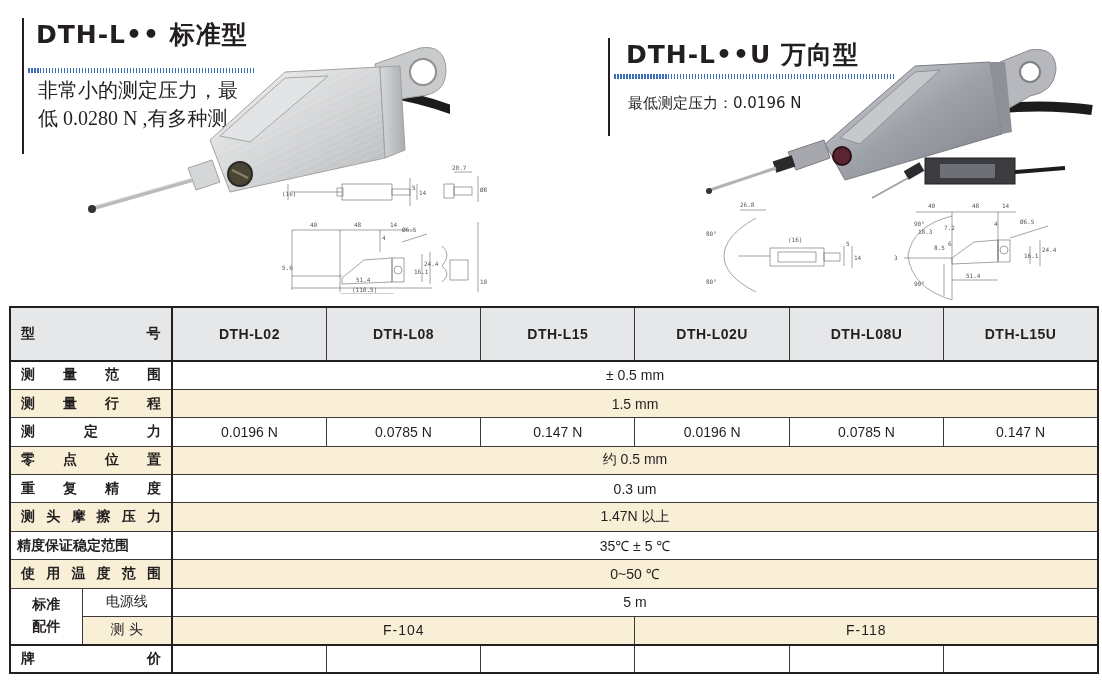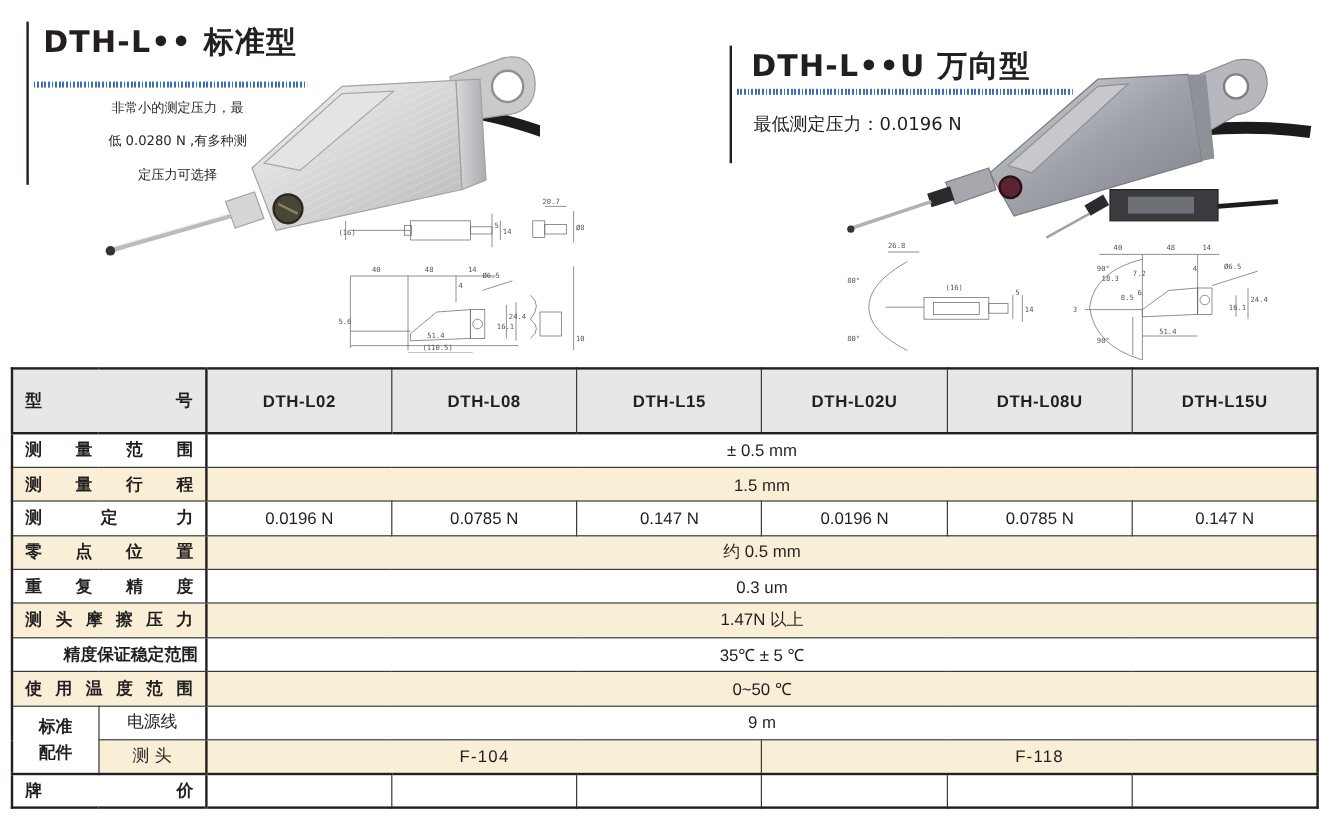--- a/index.html
+++ b/index.html
@@ -1,58 +1,57 @@
 <!DOCTYPE html>
 <html><head>
 <meta charset="utf-8">
 <style>
   * { box-sizing: border-box; margin: 0; padding: 0; }
   html, body { width: 1102px; height: 680px; background: #ffffff; overflow: hidden; }
   body { position: relative; font-family: "DejaVu Sans", "Liberation Sans", sans-serif; color: #231f20; }
 
   
-  .hdr-left { position: absolute; left: 22px; top: 18px; width: 240px; height: 136px; border-left: 2px solid #231f20; text-align: center; }
+  .hdr-left { position: absolute; left: 22px; top: 18px; width: 240px; height: 136px; border-left: 2px solid #231f20; }
   .hdr-left .title { position: absolute; left: 12px; top: 0px; font-size: 25px; font-weight: bold; letter-spacing: 1px; white-space: nowrap; }
   .dotline { position: absolute; height: 5px;
     background-image: repeating-linear-gradient(90deg, #3b6fb6 0 1.5px, transparent 1.5px 3px); }
   .hdr-left .dotline { left: 4px; top: 50px; width: 228px; }
-  .hdr-left .desc { position: absolute; left: 14px; top: 58px; font-size: 11px; line-height: 28px; width: 220px; }
+  .hdr-left .desc { position: absolute; left: 14px; top: 58px; font-size: 20px; line-height: 28px; width: 220px; font-family: Liberation Serif, serif; }
 
   .hdr-right { position: absolute; left: 608px; top: 38px; width: 290px; height: 98px; border-left: 2px solid #231f20; }
   .hdr-right .title { position: absolute; left: 16px; top: 0px; font-size: 25px; font-weight: bold; letter-spacing: 1px; white-space: nowrap; }
   .hdr-right .dotline { left: 4px; top: 36px; width: 280px; }
   .hdr-right .desc { position: absolute; left: 18px; top: 56px; font-size: 15px; }
 
   
   .illus { position: absolute; }
   .drawing { position: absolute; }
   .drawing text { font-family: "DejaVu Sans Mono", monospace; font-size: 6px; fill: #555; }
 
   
   .spec { position: absolute; left: 9px; top: 306px; width: 1090px; border-collapse: collapse; border: 2px solid #231f20; table-layout: fixed; }
   .spec td { border: 1px solid #3a3a3a; height: 28.4px; text-align: center; font-size: 14px; font-family: "Liberation Sans", sans-serif; padding: 0; white-space: nowrap; }
   .spec tr.hrow td { height: 54px; background: #e6e7e8; font-weight: bold; font-size: 14px; letter-spacing: 0.5px; border-bottom: 2px solid #231f20; }
   .spec td.label { font-weight: bold; font-family: "DejaVu Sans", sans-serif; font-size: 14px; text-align: left; padding: 0 10px 0 10px; border-right: 2px solid #231f20; }
   .spec tr.cream td { background: #f8efd6; }
   .spec tr.white td { background: #ffffff; }
   .spec td.label .spread { display: flex; justify-content: space-between; width: 100%; }
   .spec td.sublabel { font-weight: normal; font-family: "DejaVu Sans", sans-serif; font-size: 14px; border-right: 2px solid #231f20; margin-left: 23px; }
-  .spec td.grouplabel { background: #ffffff !important; font-weight: bold; font-family: Liberation Sans, sans-serif; line-height: 22px; font-size: 14px; white-space: normal; }
+  .spec td.grouplabel { background: #ffffff !important; font-weight: bold; font-family: Liberation Serif, serif; line-height: 22px; font-size: 14px; white-space: normal; }
   .spec tr.price td { border-top: 2px solid #231f20; }
 </style>
 </head>
 <body>
 
 <div class="hdr-left">
   <div class="title">DTH-L•• 标准型</div>
   <div class="dotline"></div>
   <div class="desc">
     <div>非常小的测定压力，最</div>
     <div>低 0.0280 N ,有多种测</div>
-    <div>定压力可选择</div>
   </div>
 </div>
 
 <div class="hdr-right">
   <div class="title">DTH-L••U 万向型</div>
   <div class="dotline"></div>
   <div class="desc">最低测定压力：0.0196 N</div>
 </div>
 
 <svg class="illus" style="left:80px;top:20px" width="370" height="200" viewBox="0 0 370 200">
@@ -318,21 +317,21 @@
       <span>摩</span>
       <span>擦</span>
       <span>压</span>
       <span>力</span>
           </span>
         </td>
     <td colspan="6">1.47N 以上</td>
   </tr>
 
   <tr class="white">
-    <td class="label" colspan="2" style="letter-spacing:0px;padding:0 6px;text-align:right;">精度保证稳定范围</td>
+    <td class="label" colspan="2" style="letter-spacing:0px;padding:0 6px;">精度保证稳定范围</td>
     <td colspan="6">35℃ ± 5 ℃</td>
   </tr>
 
   <tr class="cream">
     <td class="label" colspan="2">
           <span class="spread">
       <span>使</span>
       <span>用</span>
       <span>温</span>
       <span>度</span>
@@ -342,21 +341,21 @@
         </td>
     <td colspan="6">0~50 ℃</td>
   </tr>
 
   <tr class="white">
     <td class="grouplabel" rowspan="2">
       <div>标准</div>
       <div>配件</div>
     </td>
     <td class="sublabel">电源线</td>
-    <td colspan="6">9 m</td>
+    <td colspan="6">5 m</td>
   </tr>
 
   <tr class="cream">
     <td class="sublabel">测 头</td>
     <td colspan="3" style="letter-spacing:1px">F-104</td>
     <td colspan="3" style="letter-spacing:1px">F-118</td>
   </tr>
 
   <tr class="white price">
     <td class="label" colspan="2">

